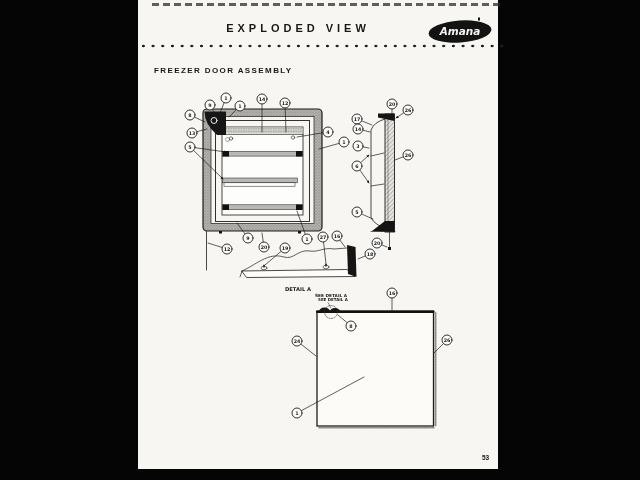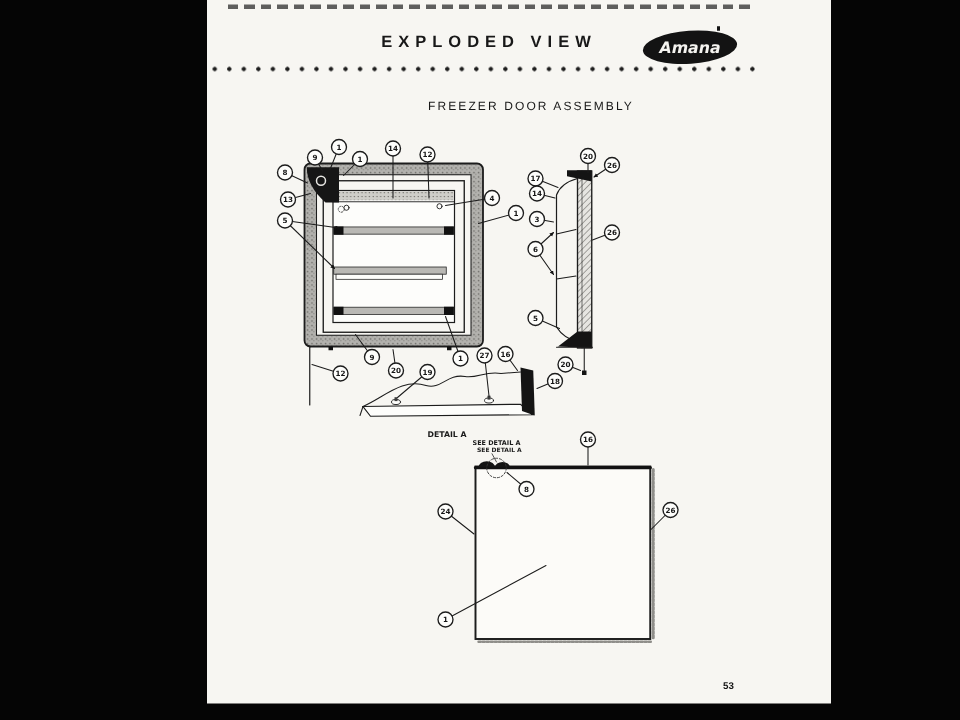--- a/index.html
+++ b/index.html
@@ -1,28 +1,28 @@
 <!DOCTYPE html>
 <html><head>
 <meta charset="utf-8">
 <style>
   html,body{margin:0;padding:0;}
   body{width:640px;height:480px;background:#050505;position:relative;overflow:hidden;
        font-family:"Liberation Sans",sans-serif;}
-  .page{position:absolute;left:138px;top:0;width:416px;height:469px;background:#f7f6f2;}
+  .page{position:absolute;left:138px;top:0;width:360px;height:469px;background:#f7f6f2;}
   .top-artifact{position:absolute;left:14px;top:3px;width:350px;height:2.5px;opacity:.75;
        background:repeating-linear-gradient(90deg,#2c2c2c 0 7px,transparent 7px 11px);}
   .hdr-title{position:absolute;left:0;right:40px;top:22px;text-align:center;
        font-size:11px;font-weight:bold;letter-spacing:4px;color:#181818;}
   .logo{position:absolute;left:288px;top:17px;width:70px;height:30px;}
   .dots{position:absolute;left:3px;top:43px;width:363px;height:6px;
        background-image:radial-gradient(circle at 2.2px 3px,#1e1e1e 1.25px,rgba(0,0,0,0) 1.6px);
        background-size:9.7px 6px;background-repeat:repeat-x;}
-  .fig-title{position:absolute;left:16px;right:0;top:66px;text-align:center;
-       font-size:8px;font-weight:normal;letter-spacing:1.4px;color:#181818;}
+  .fig-title{position:absolute;left:16px;right:0;top:66px;text-align:left;
+       font-size:8px;font-weight:bold;letter-spacing:1.4px;color:#181818;}
   .pagenum{position:absolute;left:344px;top:454px;font-size:6.5px;font-weight:bold;color:#161616;}
   svg.diagram{position:absolute;left:0;top:0;width:368px;height:469px;}
   svg text{font-family:"DejaVu Sans",sans-serif;}
   .co{font-size:4.8px;font-weight:bold;fill:#161616;}
   .lbl{font-weight:bold;fill:#1c1c1c;}
 </style>
 </head>
 <body>
 
 <div class="page">

